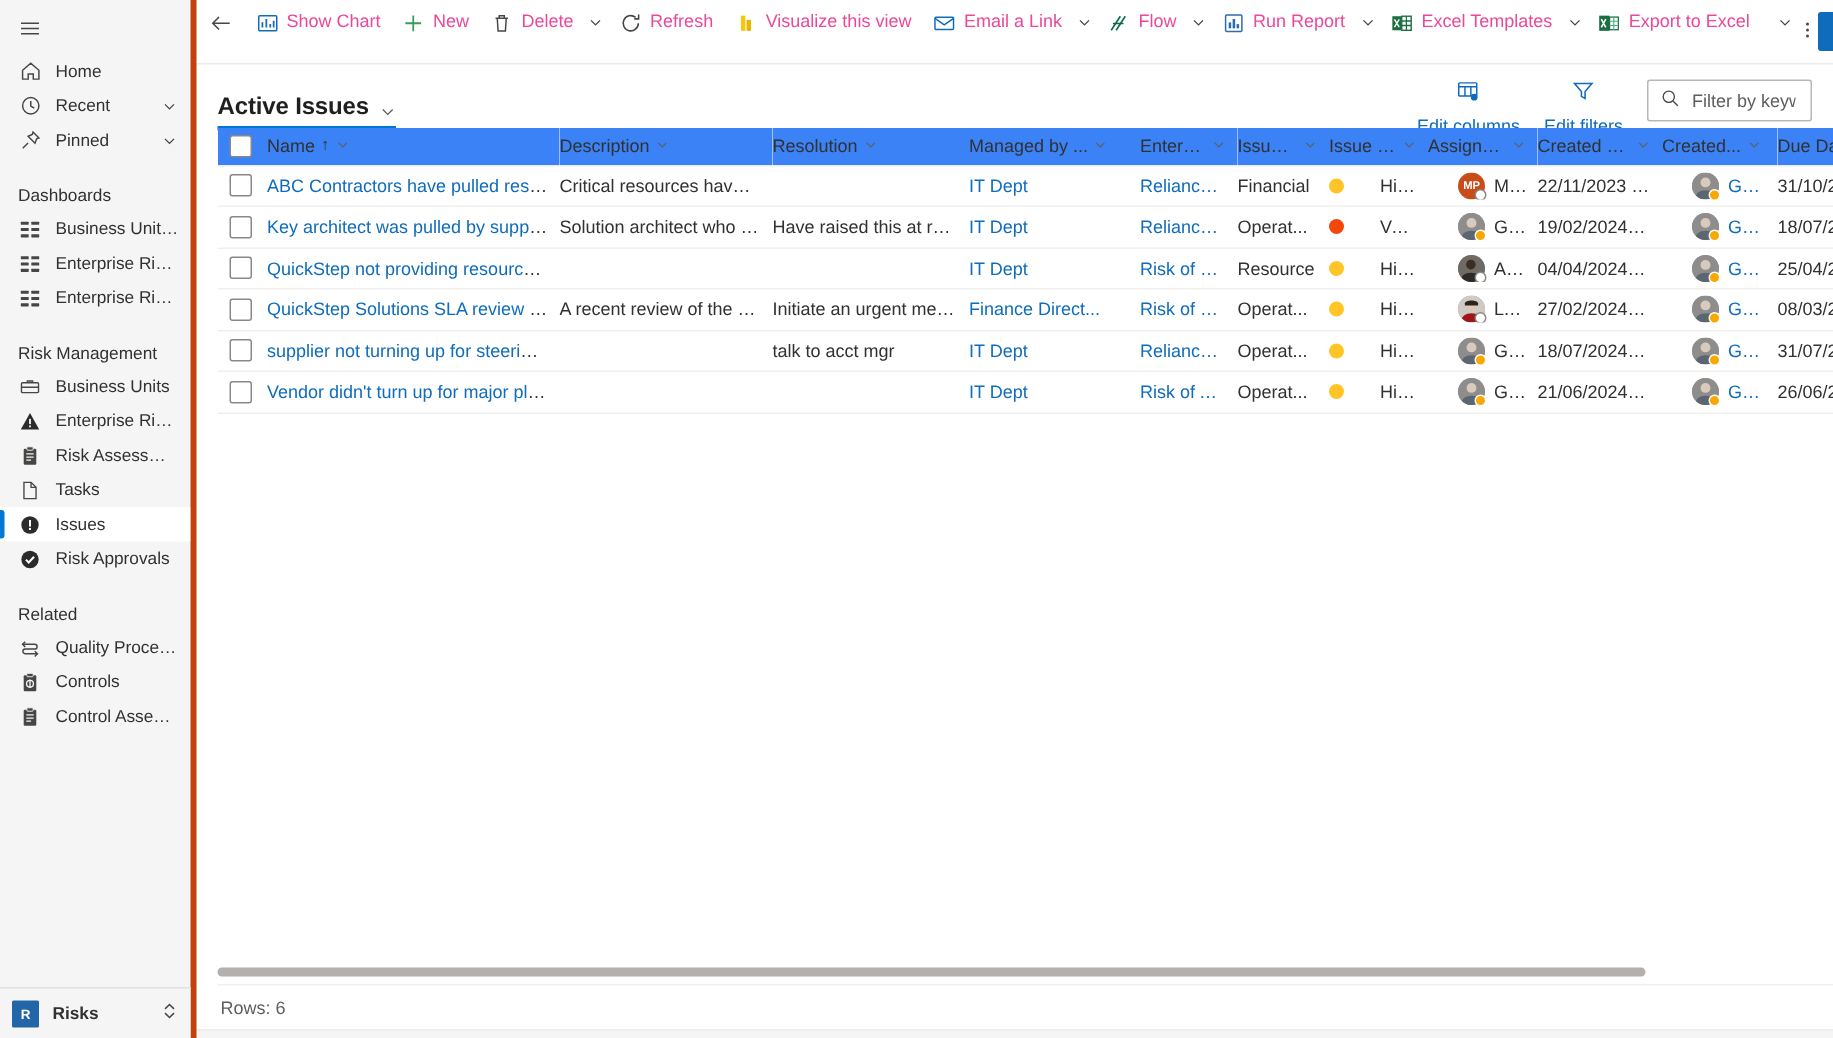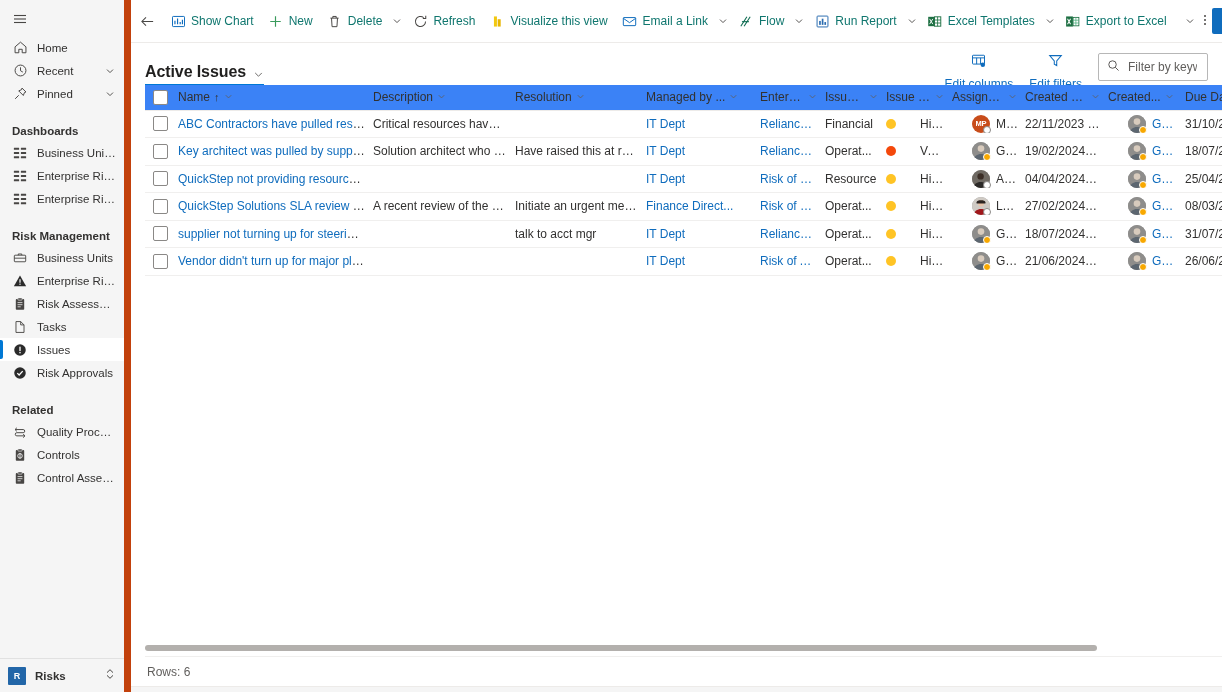--- a/index.html
+++ b/index.html
@@ -13,21 +13,21 @@
     font-size: 12px;
     color: #323130;
     -webkit-font-smoothing: antialiased;
   }
   .app { display: flex; width: 1222px; height: 692px; position: relative; }
 
   
   .sidebar {
     width: 131px; min-width: 131px; height: 692px;
     background: #f5f5f5;
-    border-right: 7px solid #c2410c;
+    border-right: 4px solid #c2410c;
     display: flex; flex-direction: column;
     position: relative;
   }
   .hamburger {
     height: 30px; display: flex; align-items: center; padding-left: 12px;
     margin-top: 4px; cursor: pointer;
   }
   .hamburger svg { display: block; }
   .nav-scroll { flex: 1; overflow: hidden; padding-top: 2px; }
   .nav-item {
@@ -45,21 +45,21 @@
     display: flex; align-items: center; justify-content: center;
     flex: 0 0 16px;
   }
   .nav-ico svg { display: block; }
   .nav-label {
     font-size: 11.5px; white-space: nowrap; overflow: hidden;
     text-overflow: ellipsis; flex: 1; line-height: 16px;
   }
   .nav-chev { width: 12px; flex: 0 0 12px; display: flex; align-items: center; justify-content: center; }
   .nav-group {
-    font-size: 11.5px; font-weight: bold; color: #323130;
+    font-size: 11.5px; font-weight: normal; color: #323130;
     padding: 0 0 0 12px; height: 22px; display: flex; align-items: flex-end;
     margin-top: 10px; margin-bottom: 4px; text-align: right;
   }
   .sidebar-footer {
     height: 34px; border-top: 1px solid #e1e1e1;
     display: flex; align-items: center; padding: 0 8px 0 8px;
     background: #f5f5f5;
   }
   .app-badge {
     width: 18px; height: 18px; background: #2266a8; color: #fff;
@@ -72,23 +72,23 @@
   
   .main { flex: 1; display: flex; flex-direction: column; min-width: 0; background: #fff; }
 
   
   .cmdbar {
     height: 43px; display: flex; align-items: center;
     padding: 0 10px 0 8px; background: #fff;
     border-bottom: 1px solid #edebe9; flex: 0 0 43px;
   }
   .cmd {
-    height: 28px; display: flex; align-items: center; gap: 5px;
+    height: 28px; display: flex; gap: 5px;
     padding: 0 7px; cursor: pointer; border-radius: 2px;
-    white-space: nowrap; font-size: 12px; color: #0f766e;
+    white-space: nowrap; font-size: 12px; color: #ec4899;
   }
   .cmd .glyph { display: flex; align-items: center; justify-content: center; width: 16px; height: 16px; }
   .cmd-caret { width: 22px; justify-content: center; padding: 0; }
   .cmd-sep { width: 1px; height: 18px; background: #e1dfdd; margin: 0 4px; }
   .cmd-back { width: 30px; justify-content: center; padding: 0; }
   .spacer { flex: 1; }
   .share-btn {
     height: 26px; background: #0f6cbd; color: #fff; border-radius: 2px;
     display: flex; align-items: center; gap: 5px; padding: 0 9px;
     font-size: 12px; cursor: pointer;

